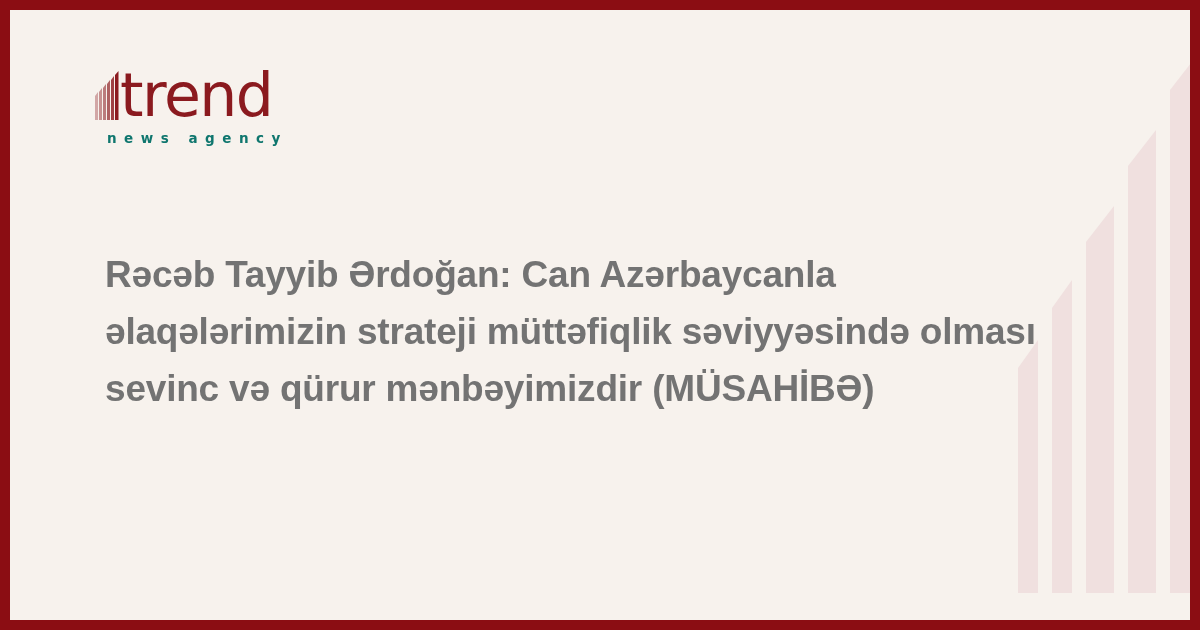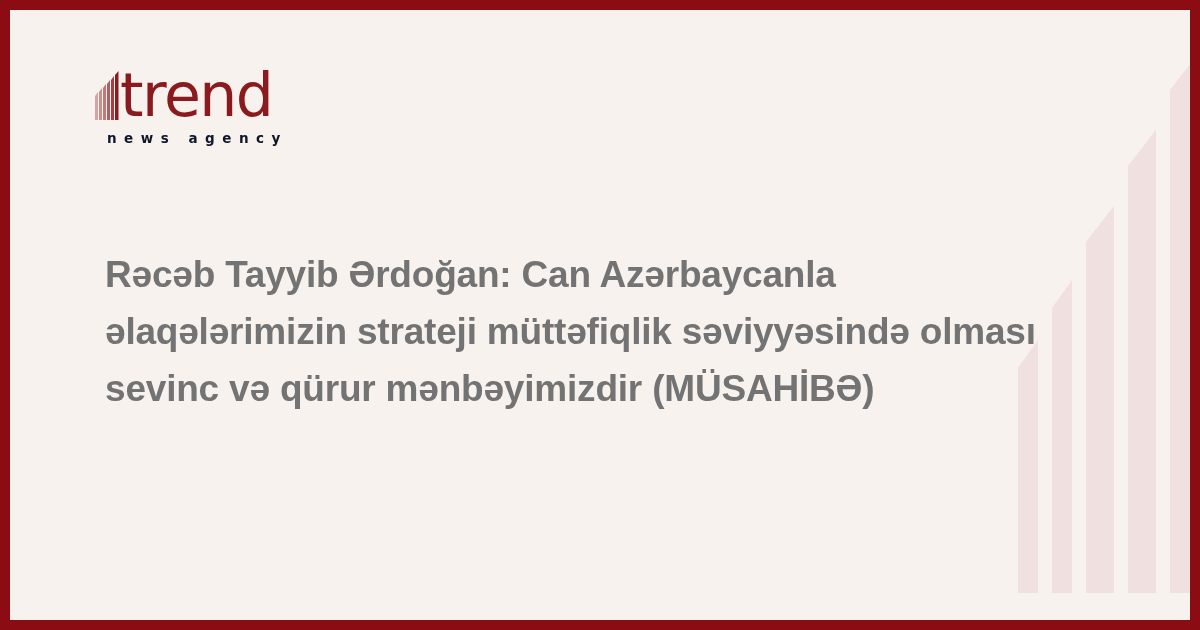--- a/index.html
+++ b/index.html
@@ -68,21 +68,21 @@
     color: #8b1a1f;
     letter-spacing: -1.5px;
     margin-left: -2px;
   }
   .logo-sub {
     margin-top: 6px;
     margin-left: 12px;
     font-family: "DejaVu Sans", sans-serif;
     font-size: 13.5px;
     font-weight: 700;
-    color: #0f172a;
+    color: #0f766e;
     letter-spacing: 7.5px;
   }
 
   
   .headline {
     position: absolute;
     left: 95px;
     top: 236px;
     width: 980px;
     font-family: "Liberation Sans", sans-serif;

